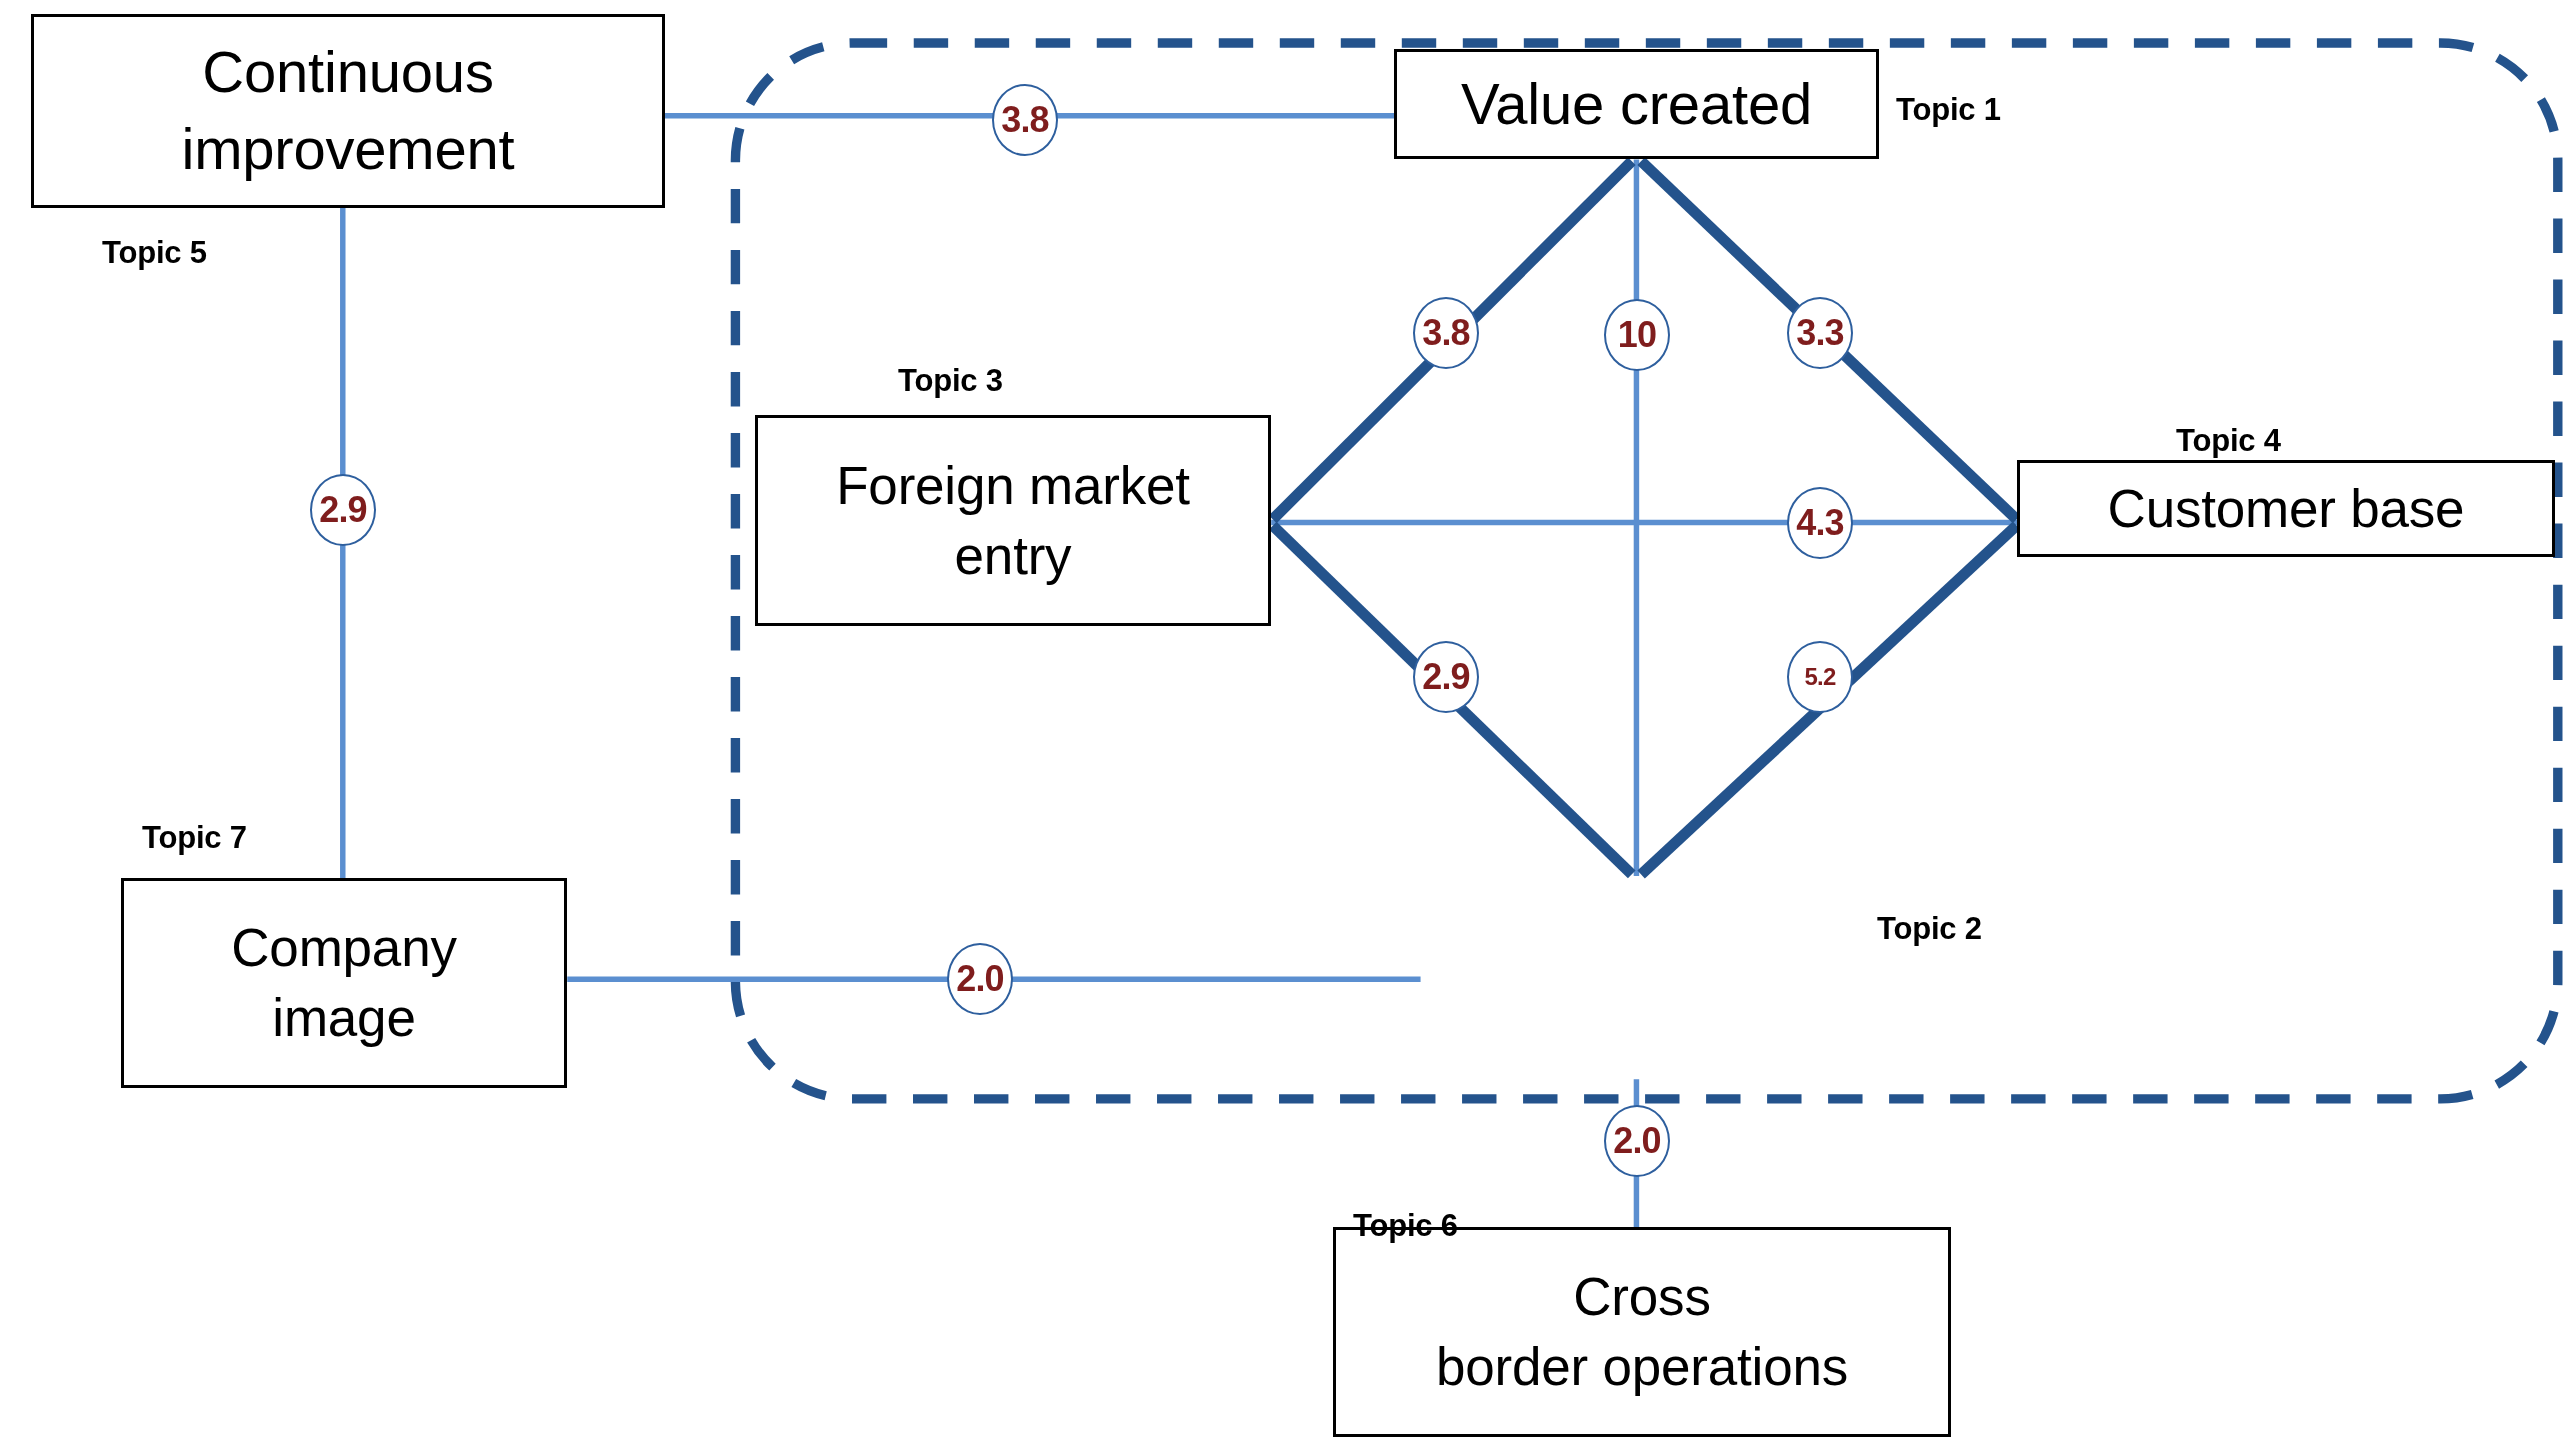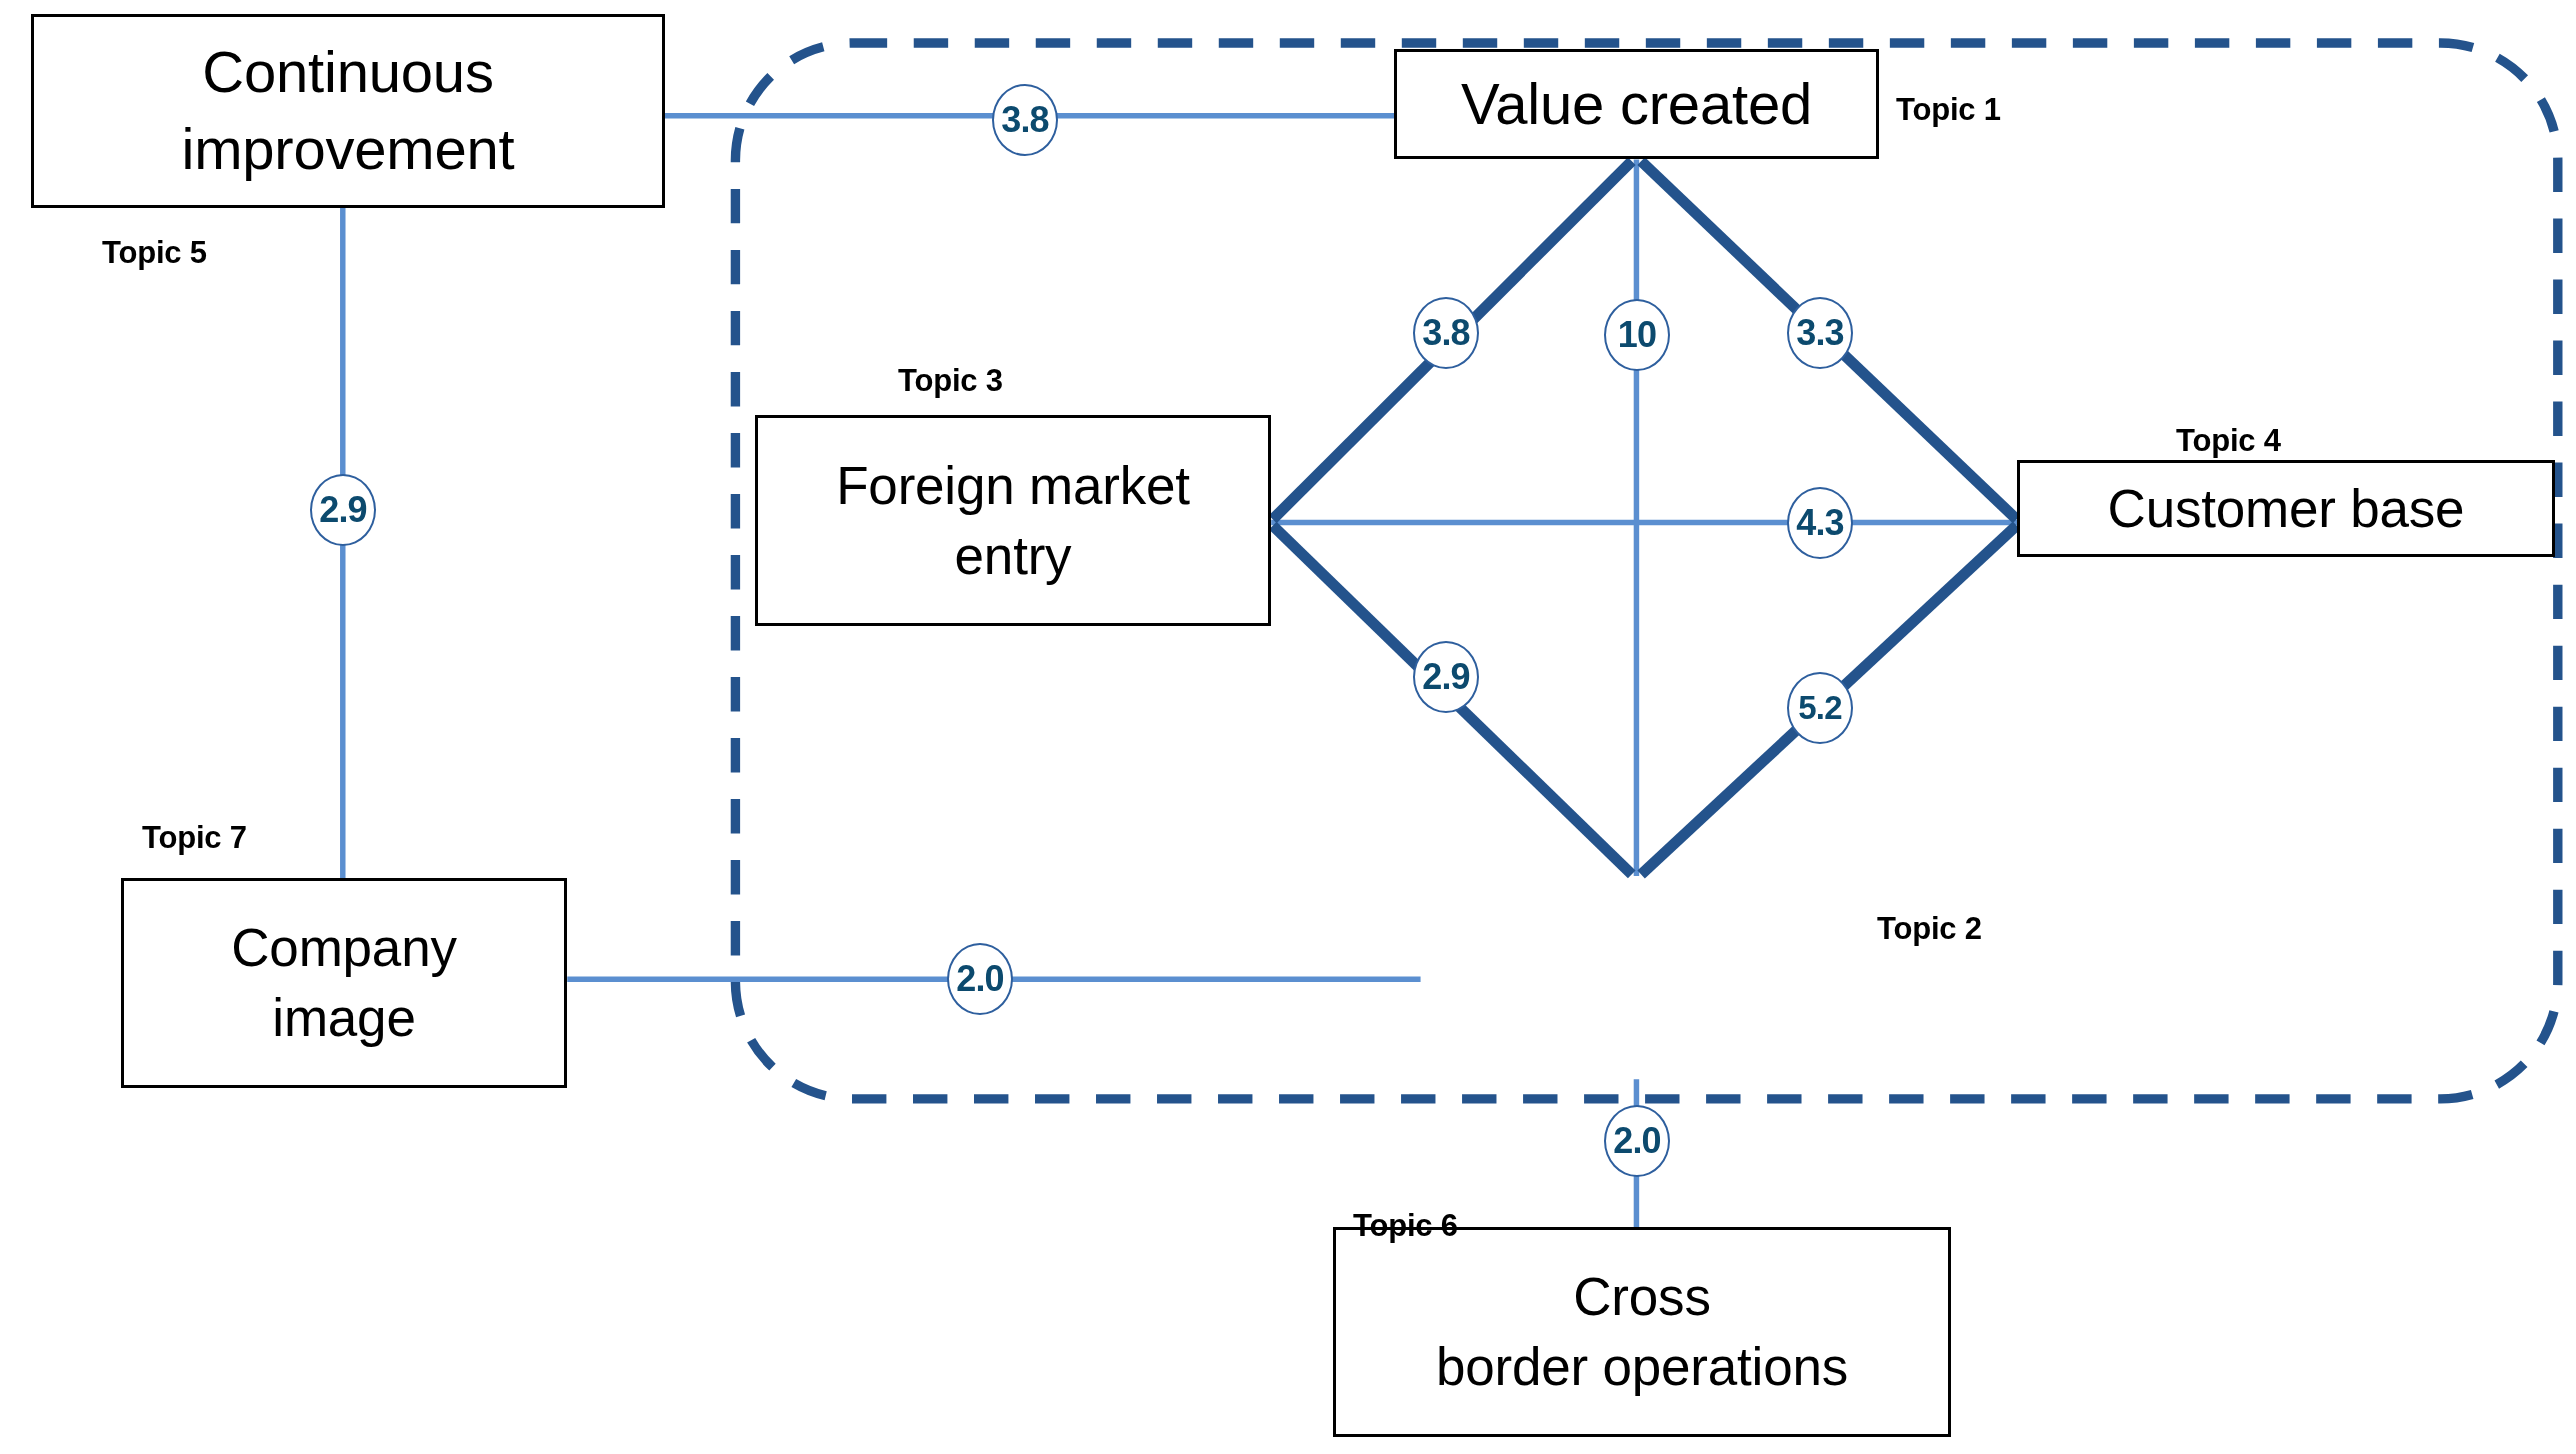--- a/index.html
+++ b/index.html
@@ -57,21 +57,21 @@
   }
   .edge-label {
     position: absolute;
     box-sizing: border-box;
     background: #ffffff;
     border: 2.3px solid #2E5F9E;
     border-radius: 50%;
     display: flex;
     align-items: center;
     justify-content: center;
-    color: #0c4a6e;
+    color: #7f1d1d;
     font-weight: bold;
     letter-spacing: -0.8px;
     z-index: 8;
   }
 </style>
 </head>
 <body>
 
 <div id="canvas">
 
@@ -129,17 +129,17 @@
   <div class="topic-label" style="left:1353px; top:1208px;">Topic 6</div>
 
   <div class="edge-label" style="left:992px; top:84px; width:66px; height:72px; font-size:36px;">3.8</div>
   <div class="edge-label" style="left:310px; top:474px; width:66px; height:72px; font-size:36px;">2.9</div>
   <div class="edge-label" style="left:947px; top:943px; width:66px; height:72px; font-size:36px;">2.0</div>
   <div class="edge-label" style="left:1413px; top:297px; width:66px; height:72px; font-size:36px;">3.8</div>
   <div class="edge-label" style="left:1604px; top:299px; width:66px; height:72px; font-size:36px;">10</div>
   <div class="edge-label" style="left:1787px; top:297px; width:66px; height:72px; font-size:36px;">3.3</div>
   <div class="edge-label" style="left:1787px; top:487px; width:66px; height:72px; font-size:36px;">4.3</div>
   <div class="edge-label" style="left:1413px; top:641px; width:66px; height:72px; font-size:36px;">2.9</div>
-  <div class="edge-label" style="left:1787px; top:672px; width:66px; height:72px; font-size:33px;">5.2</div>
+  <div class="edge-label" style="left:1787px; top:641px; width:66px; height:72px; font-size:24px;">5.2</div>
   <div class="edge-label" style="left:1604px; top:1105px; width:66px; height:72px; font-size:36px;">2.0</div>
 
 </div>
 
 
 </body></html>

